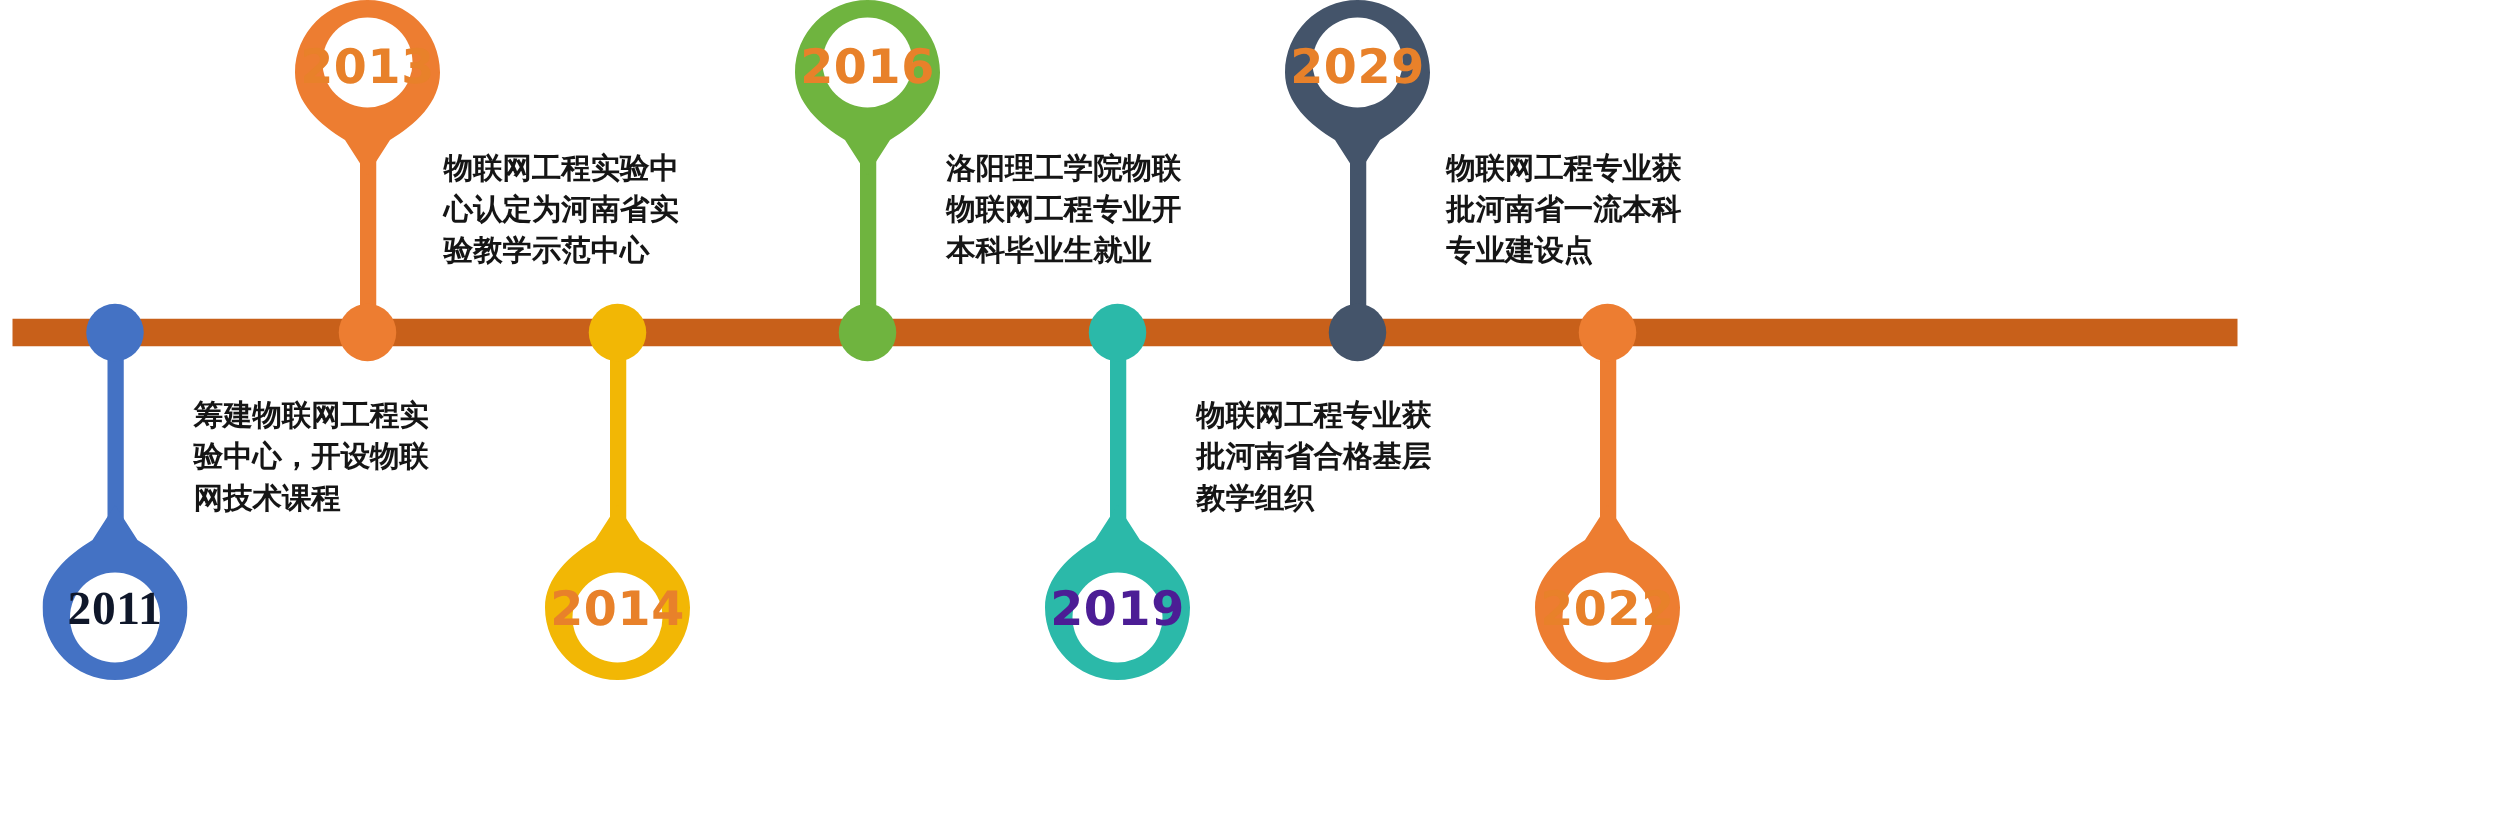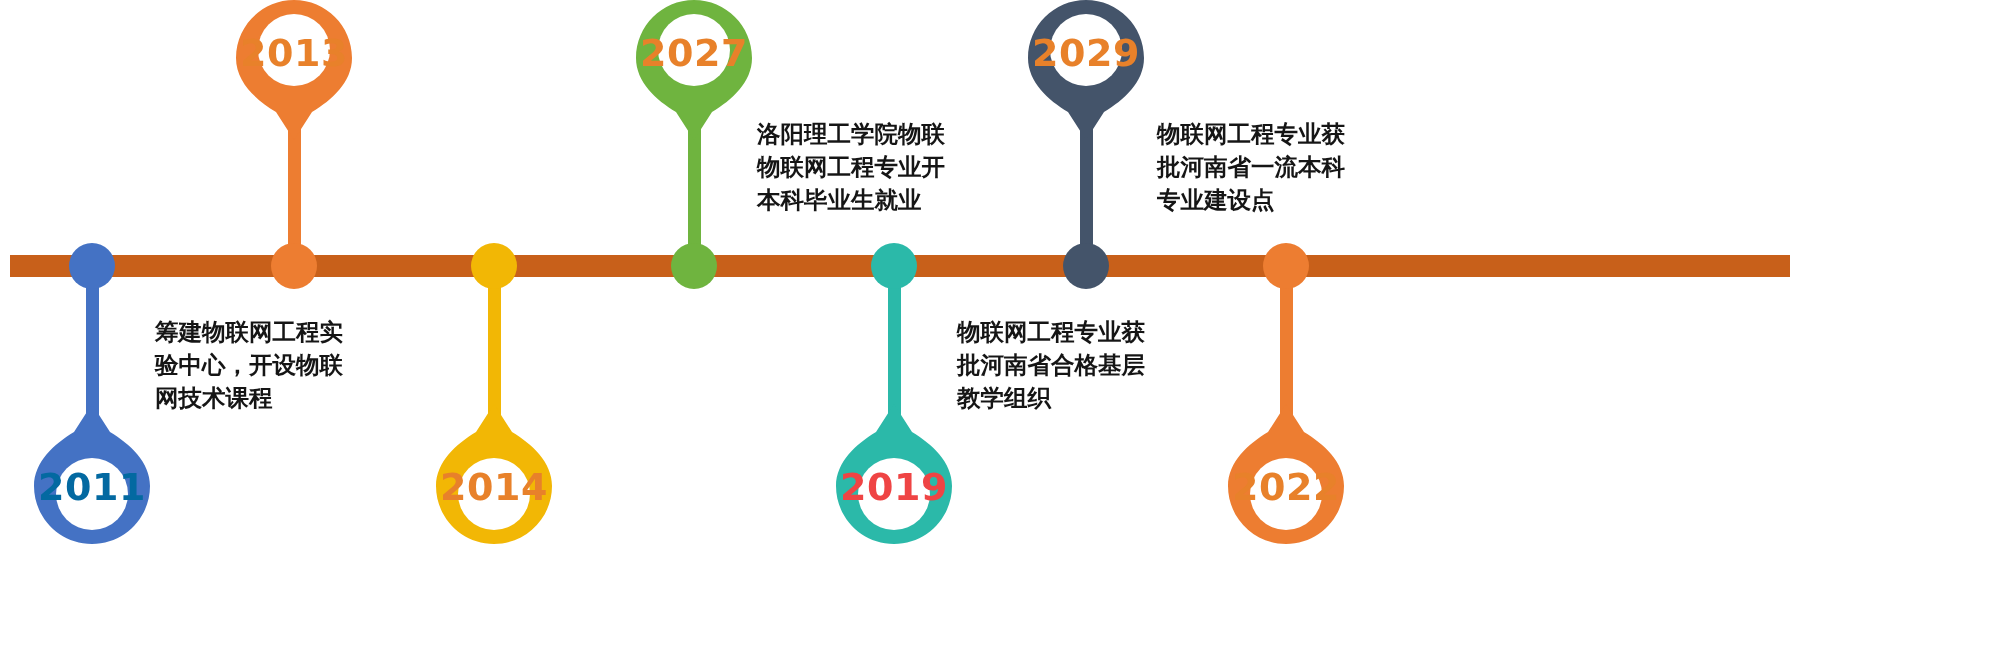--- a/index.html
+++ b/index.html
@@ -99,21 +99,21 @@
 
   <div id="milestones-layer">
       <div class="milestone" style="left: 92px;">
         <div class="stem down" style="background: rgb(68, 114, 196);"></div>
         <div class="node-dot" style="background: rgb(68, 114, 196);"></div>
         <div class="pin down">
           <svg viewBox="0 0 116 140" xmlns="http://www.w3.org/2000/svg">
             <path d="M58,140 C26,140 0,114 0,82 C0,58 20,40 40,28 L58,0 L76,28 C96,40 116,58 116,82 C116,114 90,140 58,140 Z" fill="#4472C4"></path>
             <circle cx="58" cy="90" r="36" fill="#ffffff"></circle>
           </svg>
-          <div class="pin-year" style="color: #0369a1;">2011</div>
+          <div class="pin-year" style="color: #0f172a; font-family: Liberation Serif, serif;">2011</div>
         </div>
       </div>
       <div class="milestone" style="left: 294px;">
         <div class="stem up" style="background: rgb(237, 125, 49);"></div>
         <div class="node-dot" style="background: rgb(237, 125, 49);"></div>
         <div class="pin up">
           <svg viewBox="0 0 116 140" xmlns="http://www.w3.org/2000/svg">
             <path d="M58,0 C26,0 0,26 0,58 C0,82 20,100 40,112 L58,140 L76,112 C96,100 116,82 116,58 C116,26 90,0 58,0 Z" fill="#ED7D31"></path>
             <circle cx="58" cy="50" r="36" fill="#ffffff"></circle>
           </svg>
@@ -132,32 +132,32 @@
         </div>
       </div>
       <div class="milestone" style="left: 694px;">
         <div class="stem up" style="background: rgb(111, 180, 63);"></div>
         <div class="node-dot" style="background: rgb(111, 180, 63);"></div>
         <div class="pin up">
           <svg viewBox="0 0 116 140" xmlns="http://www.w3.org/2000/svg">
             <path d="M58,0 C26,0 0,26 0,58 C0,82 20,100 40,112 L58,140 L76,112 C96,100 116,82 116,58 C116,26 90,0 58,0 Z" fill="#6FB43F"></path>
             <circle cx="58" cy="50" r="36" fill="#ffffff"></circle>
           </svg>
-          <div class="pin-year" style="color: rgb(232, 129, 42);">2027</div>
+          <div class="pin-year" style="color: rgb(232, 129, 42);">2016</div>
         </div>
       </div>
       <div class="milestone" style="left: 894px;">
         <div class="stem down" style="background: rgb(43, 185, 169);"></div>
         <div class="node-dot" style="background: rgb(43, 185, 169);"></div>
         <div class="pin down">
           <svg viewBox="0 0 116 140" xmlns="http://www.w3.org/2000/svg">
             <path d="M58,140 C26,140 0,114 0,82 C0,58 20,40 40,28 L58,0 L76,28 C96,40 116,58 116,82 C116,114 90,140 58,140 Z" fill="#2BB9A9"></path>
             <circle cx="58" cy="90" r="36" fill="#ffffff"></circle>
           </svg>
-          <div class="pin-year" style="color: #ef4444;">2019</div>
+          <div class="pin-year" style="color: #4c1d95;">2019</div>
         </div>
       </div>
       <div class="milestone" style="left: 1086px;">
         <div class="stem up" style="background: rgb(68, 84, 106);"></div>
         <div class="node-dot" style="background: rgb(68, 84, 106);"></div>
         <div class="pin up">
           <svg viewBox="0 0 116 140" xmlns="http://www.w3.org/2000/svg">
             <path d="M58,0 C26,0 0,26 0,58 C0,82 20,100 40,112 L58,140 L76,112 C96,100 116,82 116,58 C116,26 90,0 58,0 Z" fill="#44546A"></path>
             <circle cx="58" cy="50" r="36" fill="#ffffff"></circle>
           </svg>
@@ -173,20 +173,23 @@
             <circle cx="58" cy="90" r="36" fill="#ffffff"></circle>
           </svg>
           <div class="pin-year" style="color: rgb(232, 129, 42);">2022</div>
         </div>
       </div>
     </div>
 
 <div class="desc below" style="left: 155px; color: rgb(21, 21, 21);">筹建物联网工程实
 验中心，开设物联
 网技术课程</div>
+    <div class="desc above" style="left: 355px; color: rgb(21, 21, 21);">物联网工程实验中
+心认定为河南省实
+验教学示范中心</div>
     <div class="desc above" style="left: 757px; color: rgb(21, 21, 21);">洛阳理工学院物联
 物联网工程专业开
 本科毕业生就业</div>
     <div class="desc below" style="left: 957px; color: rgb(21, 21, 21);">物联网工程专业获
 批河南省合格基层
 教学组织</div>
     <div class="desc above" style="left: 1157px; color: rgb(21, 21, 21);">物联网工程专业获
 批河南省一流本科
 专业建设点</div>
   </div>

